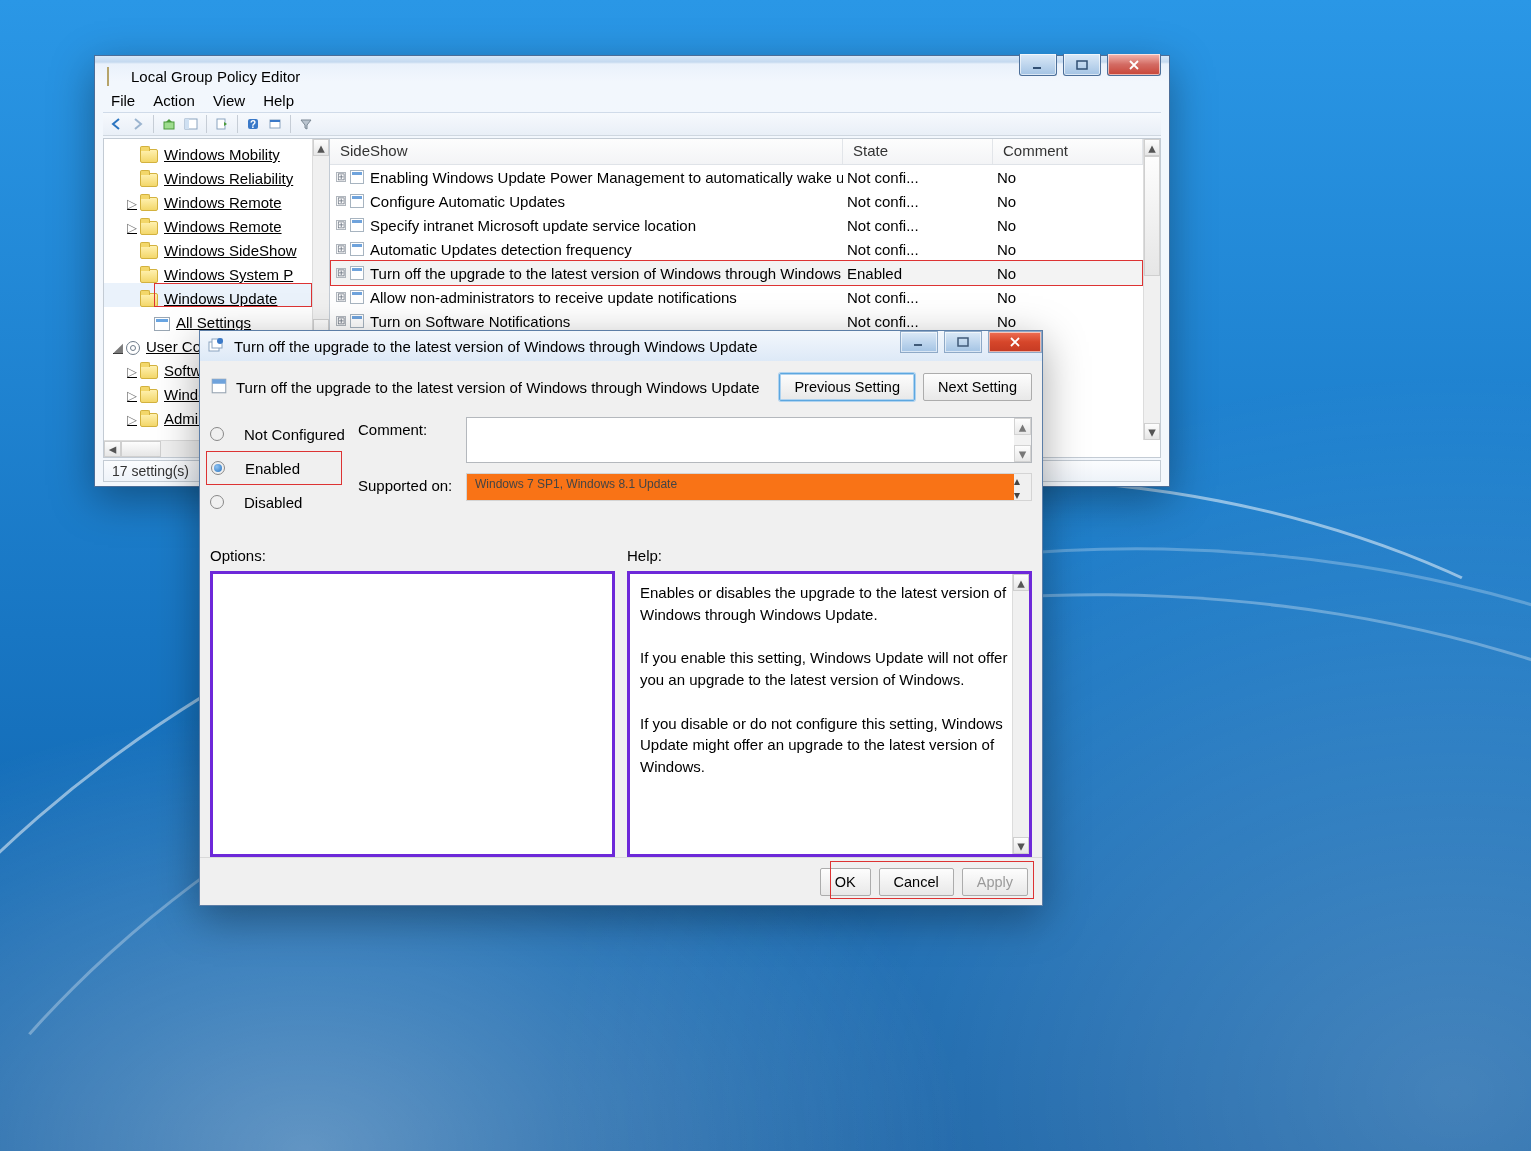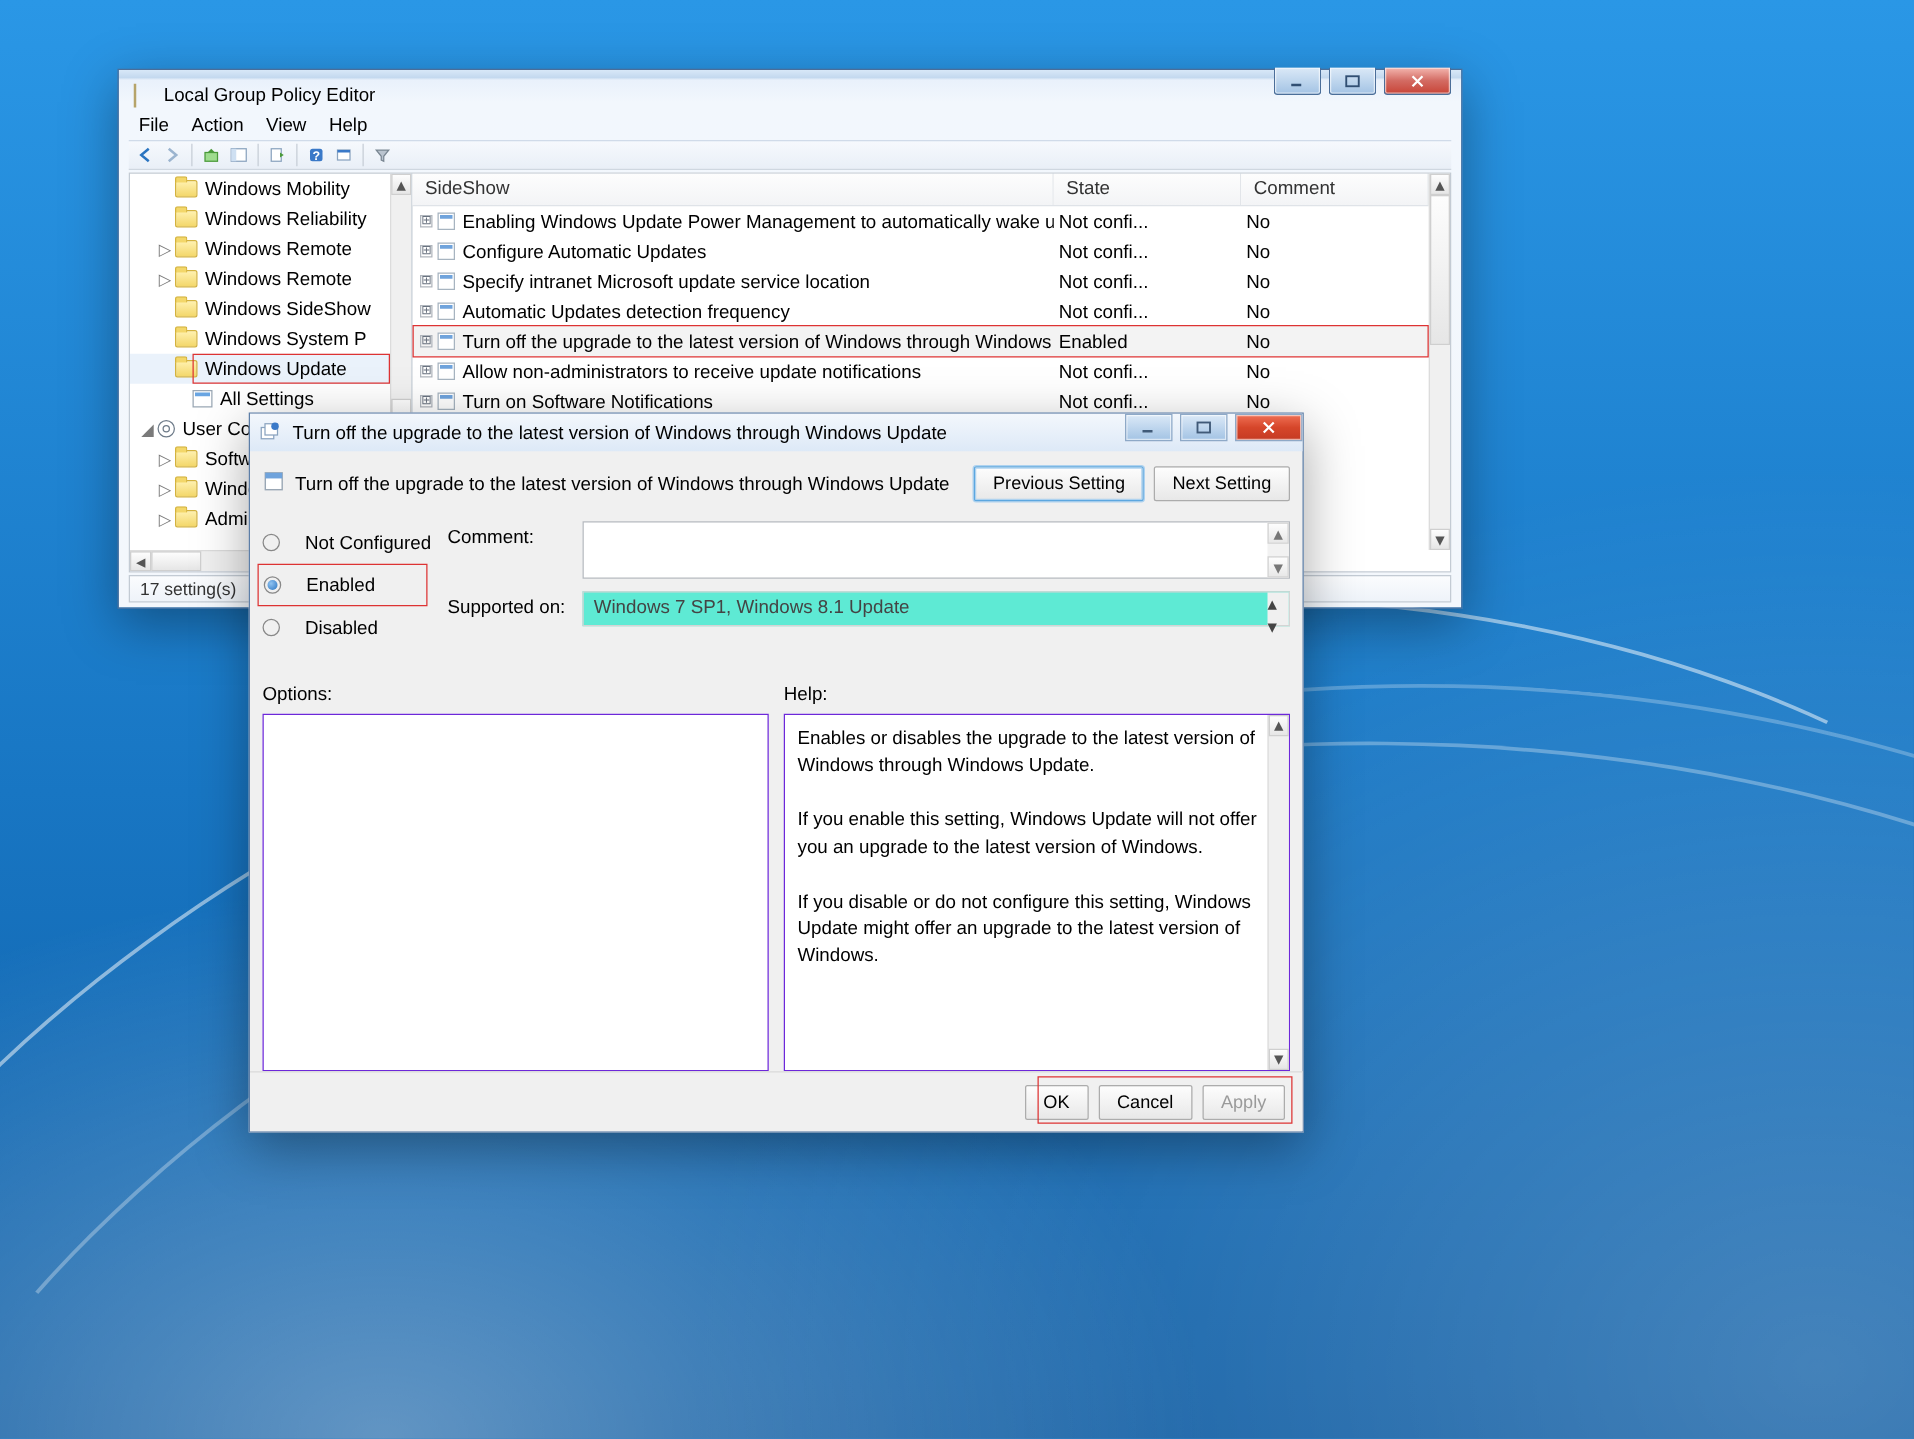--- a/index.html
+++ b/index.html
@@ -29,21 +29,21 @@
   .menubar { height:24px; display:flex; align-items:center; gap:18px; padding:0 8px; font-size:15px; background:transparent;}
   .menubar span{cursor:default;}
   .toolbar { height:24px; border-top:1px solid #d0dbe9; border-bottom:1px solid #cfd7e0; background:linear-gradient(#f6f9fd,#e9eff7); display:flex; align-items:center; padding:0 4px; gap:4px;}
   .tbtn { width:18px; height:18px; display:flex; align-items:center; justify-content:center; }
   .tbtn svg{width:14px;height:14px;}
   .sep{width:1px;height:18px;background:#c6cdd6;margin:0 2px;}
 
   .body-split { position:absolute; left:8px; right:8px; top:82px; bottom:28px; display:flex; border:1px solid #c3cbd4; background:#fff;}
   .tree-pane { width:226px; border-right:1px solid #c3cbd4; position:relative; overflow:hidden;}
   .tree-scroll{ position:absolute; inset:0 17px 17px 0; overflow:hidden; font-size:15px;}
-  .tree-item{ height:24px; display:flex; align-items:center; white-space:nowrap; padding-left:4px;}
+  .tree-item{ height:24px; display:flex; align-items:flex-end; white-space:nowrap; padding-left:4px;text-decoration:underline;}
   .fld{width:18px;height:14px;background:linear-gradient(#fff1b0,#f3d76a);border:1px solid #d3b23e;border-radius:2px;margin-right:6px;flex:none;position:relative;}
   .fld::before{content:"";position:absolute;left:-1px;top:-4px;width:8px;height:4px;background:#f3d76a;border:1px solid #d3b23e;border-bottom:none;border-radius:2px 2px 0 0;}
   .tw{width:12px;text-align:center;color:#7a7a7a;font-size:13px;margin-right:2px;flex:none;}
   .sel-red{ border:1.5px solid #d33; }
   .tree-item.hl{ background:#eaf2fb; }
   .settings-ic{width:16px;height:14px;margin-right:6px;flex:none;background:#fff;border:1px solid #9aa7b4;position:relative;}
   .settings-ic::before{content:"";position:absolute;left:1px;right:1px;top:1px;height:3px;background:#69a5e2;}
   .gear-ic{width:14px;height:14px;border-radius:50%;border:1.5px solid #6e7b89;margin-right:6px;flex:none;position:relative;}
   .gear-ic::after{content:"";position:absolute;inset:3px;border-radius:50%;border:1.5px solid #6e7b89;}
   .tree-scroll .ind0{padding-left:8px;} .ind1{padding-left:22px;} .ind1b{padding-left:36px;}
@@ -90,26 +90,26 @@
   .radios{position:absolute;left:0;top:50px;width:140px;}
   .rad{height:34px;display:flex;align-items:center;gap:20px;font-size:15px;}
   .rcirc{width:14px;height:14px;border:1px solid #888;border-radius:50%;position:relative;flex:none;}
   .rcirc.on::after{content:"";position:absolute;inset:2px;border-radius:50%;background:radial-gradient(circle at 35% 35%,#8fc3f2,#2a74c0);}
   .fields{position:absolute;left:148px;top:50px;right:0;}
   .frow{display:flex;margin-bottom:10px;}
   .frow label{width:108px;padding-top:4px;font-size:15px;}
   .txtbox{flex:1;height:46px;border:1px solid #b4b8bd;background:#fff;position:relative;}
   .txtbox .mscroll{position:absolute;top:0;right:0;bottom:0;width:17px;display:flex;flex-direction:column;justify-content:space-between;background:#f2f2f2;}
   .txtbox .mscroll div{height:17px;border:1px solid #d2d2d2;background:linear-gradient(#fdfdfd,#e8e8e8);display:flex;align-items:center;justify-content:center;color:#777;}
-  .supp{flex:1;height:28px;border:1px solid #d4d4d4;background:#5eead4;padding:3px 8px;font-size:15px;color:#444;position:relative;}
+  .supp{flex:1;height:28px;border:1px solid #d4d4d4;background:#f97316;padding:3px 8px;font-size:12px;color:#444;position:relative;}
   .supp .mscroll{position:absolute;top:0;right:0;bottom:0;width:17px;background:#f0f0f0;display:flex;flex-direction:column;justify-content:space-between;}
   .lower{position:absolute;left:0;right:0;top:180px;bottom:0;display:flex;gap:12px;}
   .panel-col{flex:1;display:flex;flex-direction:column;}
   .panel-col label{height:24px;font-size:15px;}
-  .panel{flex:1;border:1px solid #6d28d9;background:#fff;position:relative;font-size:15px;padding:8px 10px;line-height:1.45;}
+  .panel{flex:1;border:3px solid #6d28d9;background:#fff;position:relative;font-size:15px;padding:8px 10px;line-height:1.45;}
   .panel .vscroll{inset:0 0 0 auto;width:17px;}
   .dlg-foot{position:absolute;left:0;right:0;bottom:0;height:48px;border-top:1px solid #d9d9d9;display:flex;align-items:center;justify-content:flex-end;padding:0 14px;gap:8px;background:#f0f0f0;}
   .btn.disabled{color:#9a9a9a;}
   .red-box-foot{position:absolute;border:1.5px solid #d33;pointer-events:none;}
 </style>
 </head>
 <body>
 
 <div class="arc a1"></div>
 <div class="arc a2"></div>

